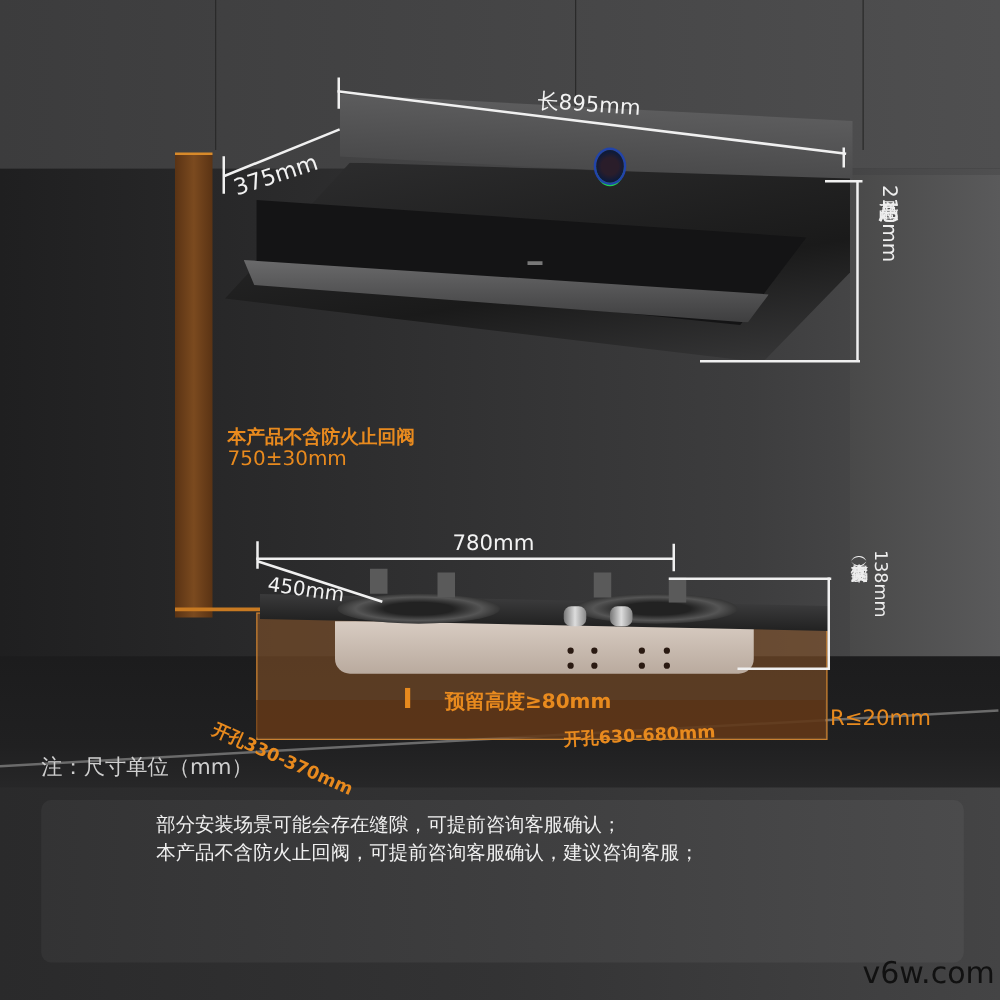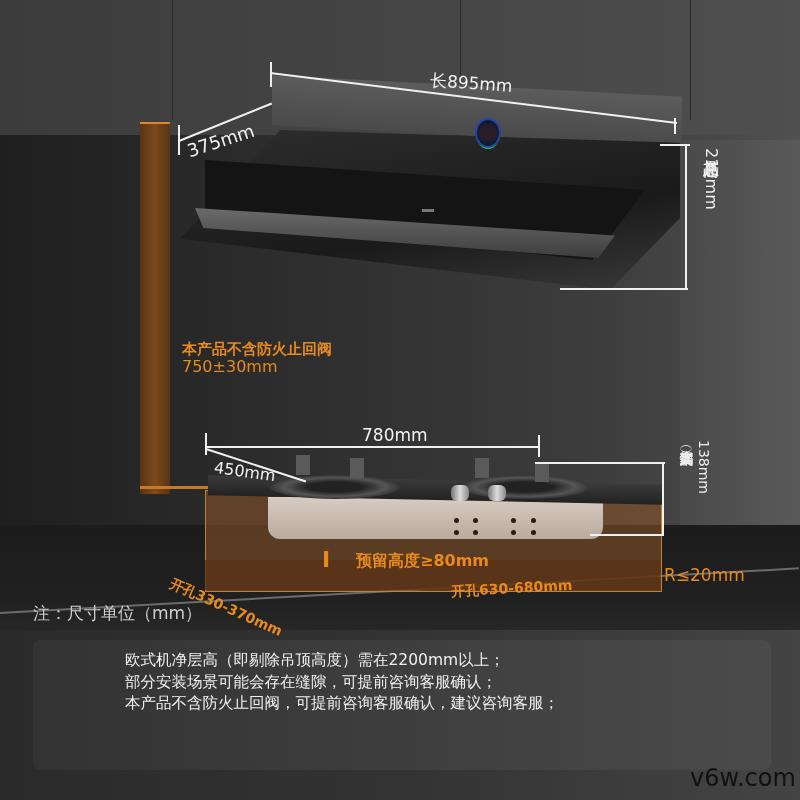--- a/index.html
+++ b/index.html
@@ -190,18 +190,17 @@
 
 <div class="abs h-mark" style="left:322px;top:547px">I</div>
 <div class="abs orange-text" style="left:356px;top:551px;font-size:16px">预留高度≥80mm</div>
 <div class="abs orange-text" style="left:174px;top:575px;font-size:14px;transform:rotate(24deg);transform-origin:left top">开孔330-370mm</div>
 <div class="abs orange-text" style="left:451px;top:580px;font-size:14px;transform:rotate(-3deg)">开孔630-680mm</div>
 <div class="abs orange-text" style="left:664px;top:565px;font-size:17px;font-weight:normal">R≤20mm</div>
 
 <div class="abs note-label">注：尺寸单位（mm）</div>
 <div class="abs note-box"></div>
 <div class="abs note-lines">
-  <div class="note-line">欧式机净层高（即剔除吊顶高度）需在2200mm以上；</div>
   <div class="note-line">部分安装场景可能会存在缝隙，可提前咨询客服确认；</div>
   <div class="note-line">本产品不含防火止回阀，可提前咨询客服确认，建议咨询客服；</div>
 </div>
 
 <div class="abs watermark">v6w.com</div>
 
 </body></html>

